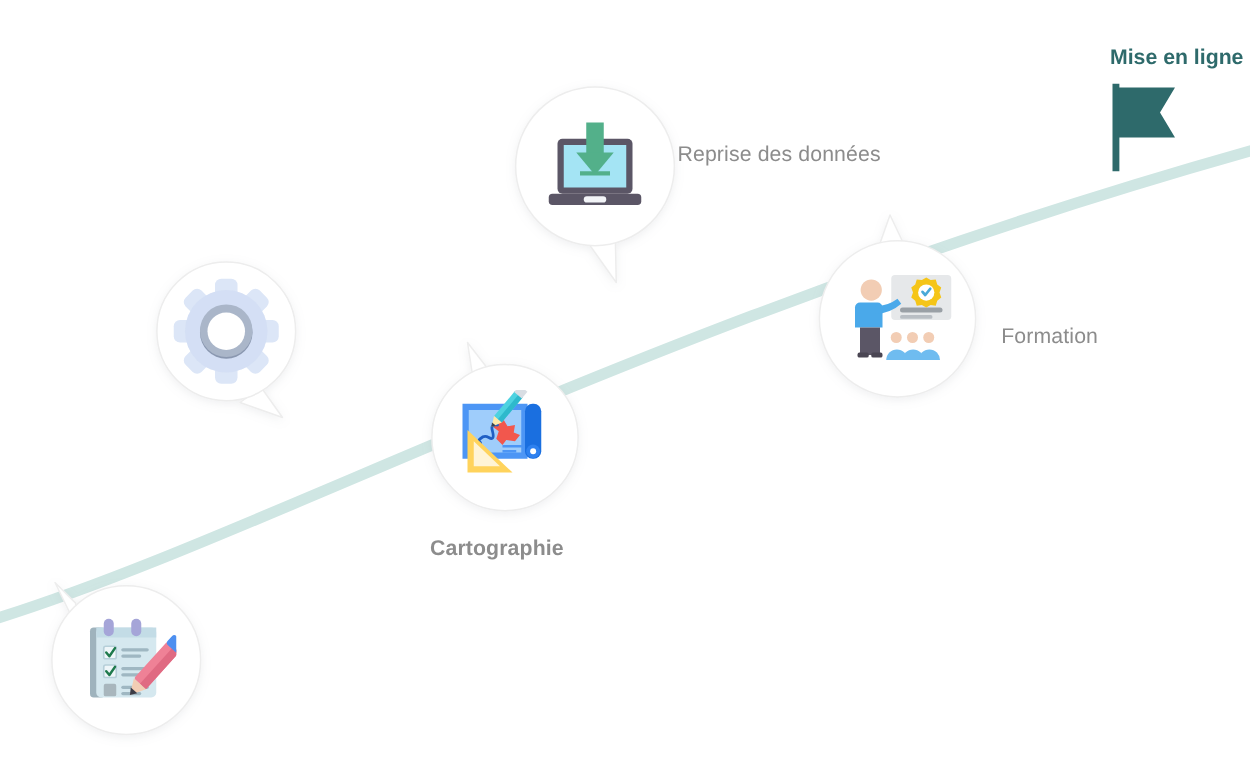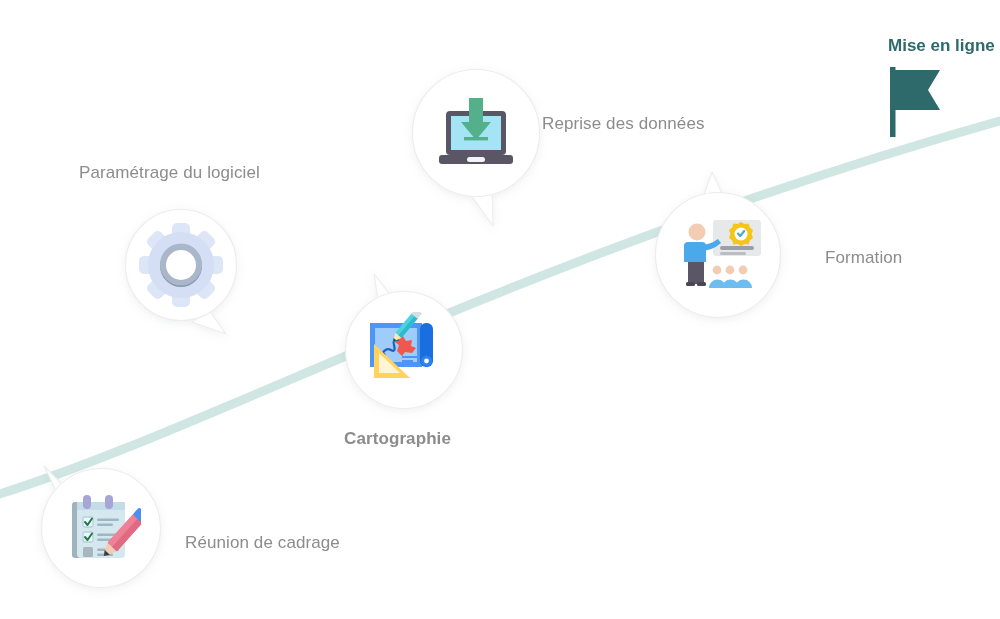--- a/index.html
+++ b/index.html
@@ -111,21 +111,20 @@
 
         <g transform="rotate(42 58 52)">
           <rect x="51" y="22" width="13" height="40" rx="2" fill="#ef8196"></rect>
           <rect x="57.5" y="22" width="6.5" height="40" fill="#e06a82"></rect>
           <rect x="51" y="14" width="13" height="10" rx="2.5" fill="#4d8ff0"></rect>
           <path d="M 51 62 L 64 62 L 57.5 74 Z" fill="#f2cdb4"></path>
           <path d="M 54 69 L 61 69 L 57.5 74 Z" fill="#3c3c46"></path>
         </g>
       </svg>
     </div>
-    <div class="bubble-label" style="left:185px;top:533px;">Réunion de cadrage</div>
 
     <div class="icon-holder" style="left:137px;top:221px;width:88px;height:88px;">
       <svg width="88" height="88" viewBox="0 0 88 88">
         <g fill="#dce6f7">
           <rect x="35" y="2" width="18" height="20" rx="5"></rect>
           <rect x="35" y="66" width="18" height="20" rx="5"></rect>
           <rect x="2" y="35" width="20" height="18" rx="5"></rect>
           <rect x="66" y="35" width="20" height="18" rx="5"></rect>
           <g transform="rotate(45 44 44)">
             <rect x="35" y="2" width="18" height="20" rx="5"></rect>
@@ -134,21 +133,20 @@
             <rect x="66" y="35" width="20" height="18" rx="5"></rect>
           </g>
         </g>
         <circle cx="44" cy="44" r="33" fill="#dce6f7"></circle>
         <circle cx="44" cy="44" r="33" fill="#c9d8f2" opacity=".45"></circle>
         <circle cx="44" cy="45" r="21" fill="#7d8ba3" opacity=".85"></circle>
         <circle cx="44" cy="43.5" r="21" fill="#aab6c9"></circle>
         <circle cx="44" cy="44" r="15" fill="#ffffff"></circle>
       </svg>
     </div>
-    <div class="bubble-label" style="left:79px;top:163px;">Paramétrage du logiciel</div>
 
     <div class="icon-holder" style="left:366px;top:312px;width:78px;height:78px;">
       <svg width="78" height="78" viewBox="0 0 78 78">
 
         <rect x="4" y="11" width="52" height="44" fill="#4d96f5"></rect>
         <rect x="9" y="16" width="42" height="34" fill="#9fcdfb"></rect>
 
         <path d="M 30 26 l 7 -2 l 3 5 l 6 -1 l -1 6 l 5 2 l -4 5 l -7 -1 l -3 4 l -5 -5 l 2 -6 l -4 -3 Z" fill="#f2574d"></path>
 
         <path d="M 16 42 q 4 -7 9 -4 q 5 3 3 -5 q -2 -6 4 -5" fill="none" stroke="#1f5fc4" stroke-width="2.2" stroke-linecap="round"></path>
@@ -216,18 +214,18 @@
           <circle cx="48" cy="52" r="4.4"></circle>
           <circle cx="61" cy="52" r="4.4"></circle>
         </g>
         <g fill="#6fbcf0">
           <path d="M 27 70 a 8.5 8.5 0 0 1 17 0 Z"></path>
           <path d="M 40 70 a 8.5 8.5 0 0 1 17 0 Z"></path>
           <path d="M 53 70 a 8.5 8.5 0 0 1 17 0 Z"></path>
         </g>
       </svg>
     </div>
-    <div class="bubble-label" style="left:801px;top:248px;margin-left:24px;">Formation</div>
+    <div class="bubble-label" style="left:801px;top:259px;">Formation</div>
 
     <div class="milestone-label" style="left:853px;top:36px;margin-left:35px;">Mise en ligne</div>
 
   </div>
 </div>
 
 </body></html>

